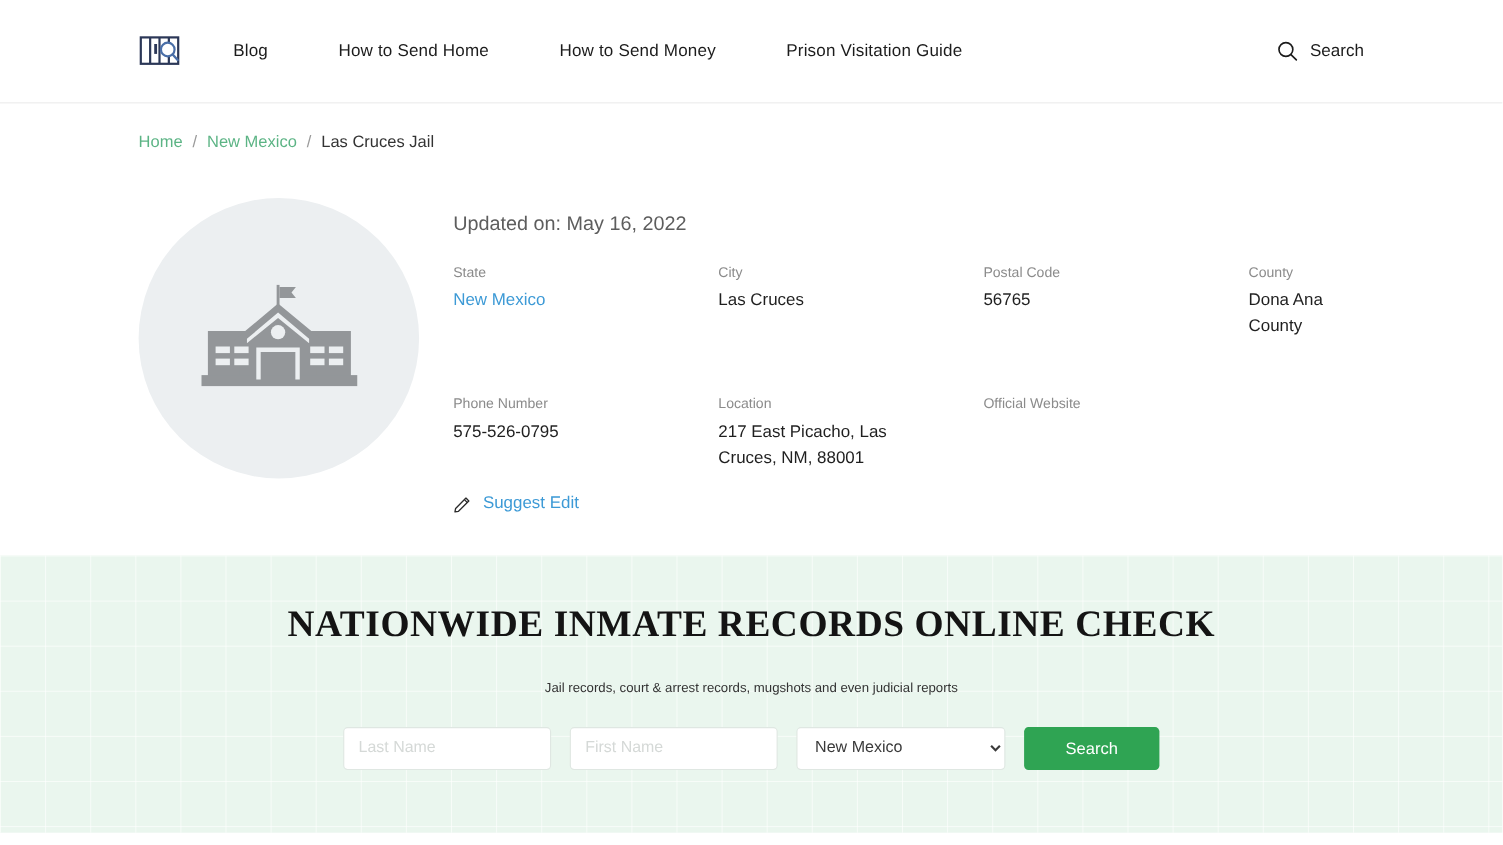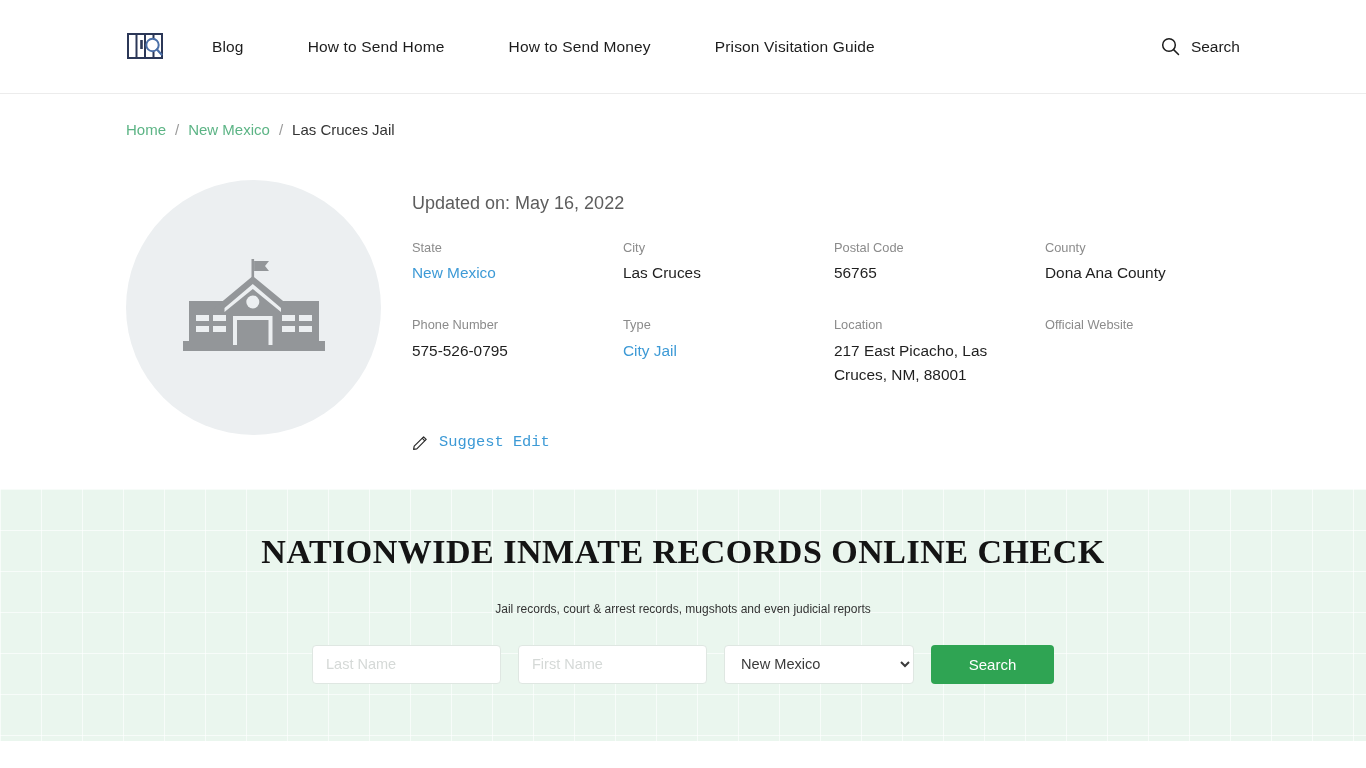--- a/index.html
+++ b/index.html
@@ -107,20 +107,21 @@
     font-size: 18px;
     color: #5d5d5d;
     margin-top: 17px;
   }
 
   .info-grid {
     display: grid;
     grid-template-columns: 211px 211px 211px 1fr;
     row-gap: 12px;
     margin-top: 26px;
+    gap: 30px;
   }
   .info-cell { padding-right: 12px; }
   .info-label {
     font-size: 12.8px;
     color: #8b8b8b;
     margin-bottom: 6px;
     line-height: 1.2;
   }
   .info-value {
     font-size: 15.4px;
@@ -132,23 +133,22 @@
     color: #3d9ad6;
     text-decoration: none;
     word-break: break-all;
   }
   .info-row-2 { margin-top: 20px; }
 
   .suggest-edit {
     display: flex;
     align-items: center;
     gap: 9px;
-    margin-top: 46px;
+    margin-top: 20px;
     cursor: pointer;
-    font-family: Liberation Mono, monospace;
   }
   .suggest-edit span {
     color: #3d9ad6;
     font-size: 15.4px;
   }
 
   
   .search-section {
     margin-top: 38px;
     width: 100%;
@@ -319,26 +319,20 @@
       <div class="info-cell">
         <div class="info-label">County</div>
         <div class="info-value">Dona Ana County</div>
       </div>
 
       <div class="info-cell info-row-2">
         <div class="info-label">Phone Number</div>
         <div class="info-value">575-526-0795</div>
       </div>
       <div class="info-cell info-row-2">
-        <div class="info-label">Type</div>
-        <div class="info-value link">
-          <a href="#">City Jail</a>
-        </div>
-      </div>
-      <div class="info-cell info-row-2">
         <div class="info-label">Location</div>
         <div class="info-value">217 East Picacho, Las Cruces, NM, 88001</div>
       </div>
       <div class="info-cell info-row-2">
         <div class="info-label">Official Website</div>
       </div>
     </div>
 
     <div class="suggest-edit">
       <svg width="18" height="18" viewBox="0 0 18 18">

